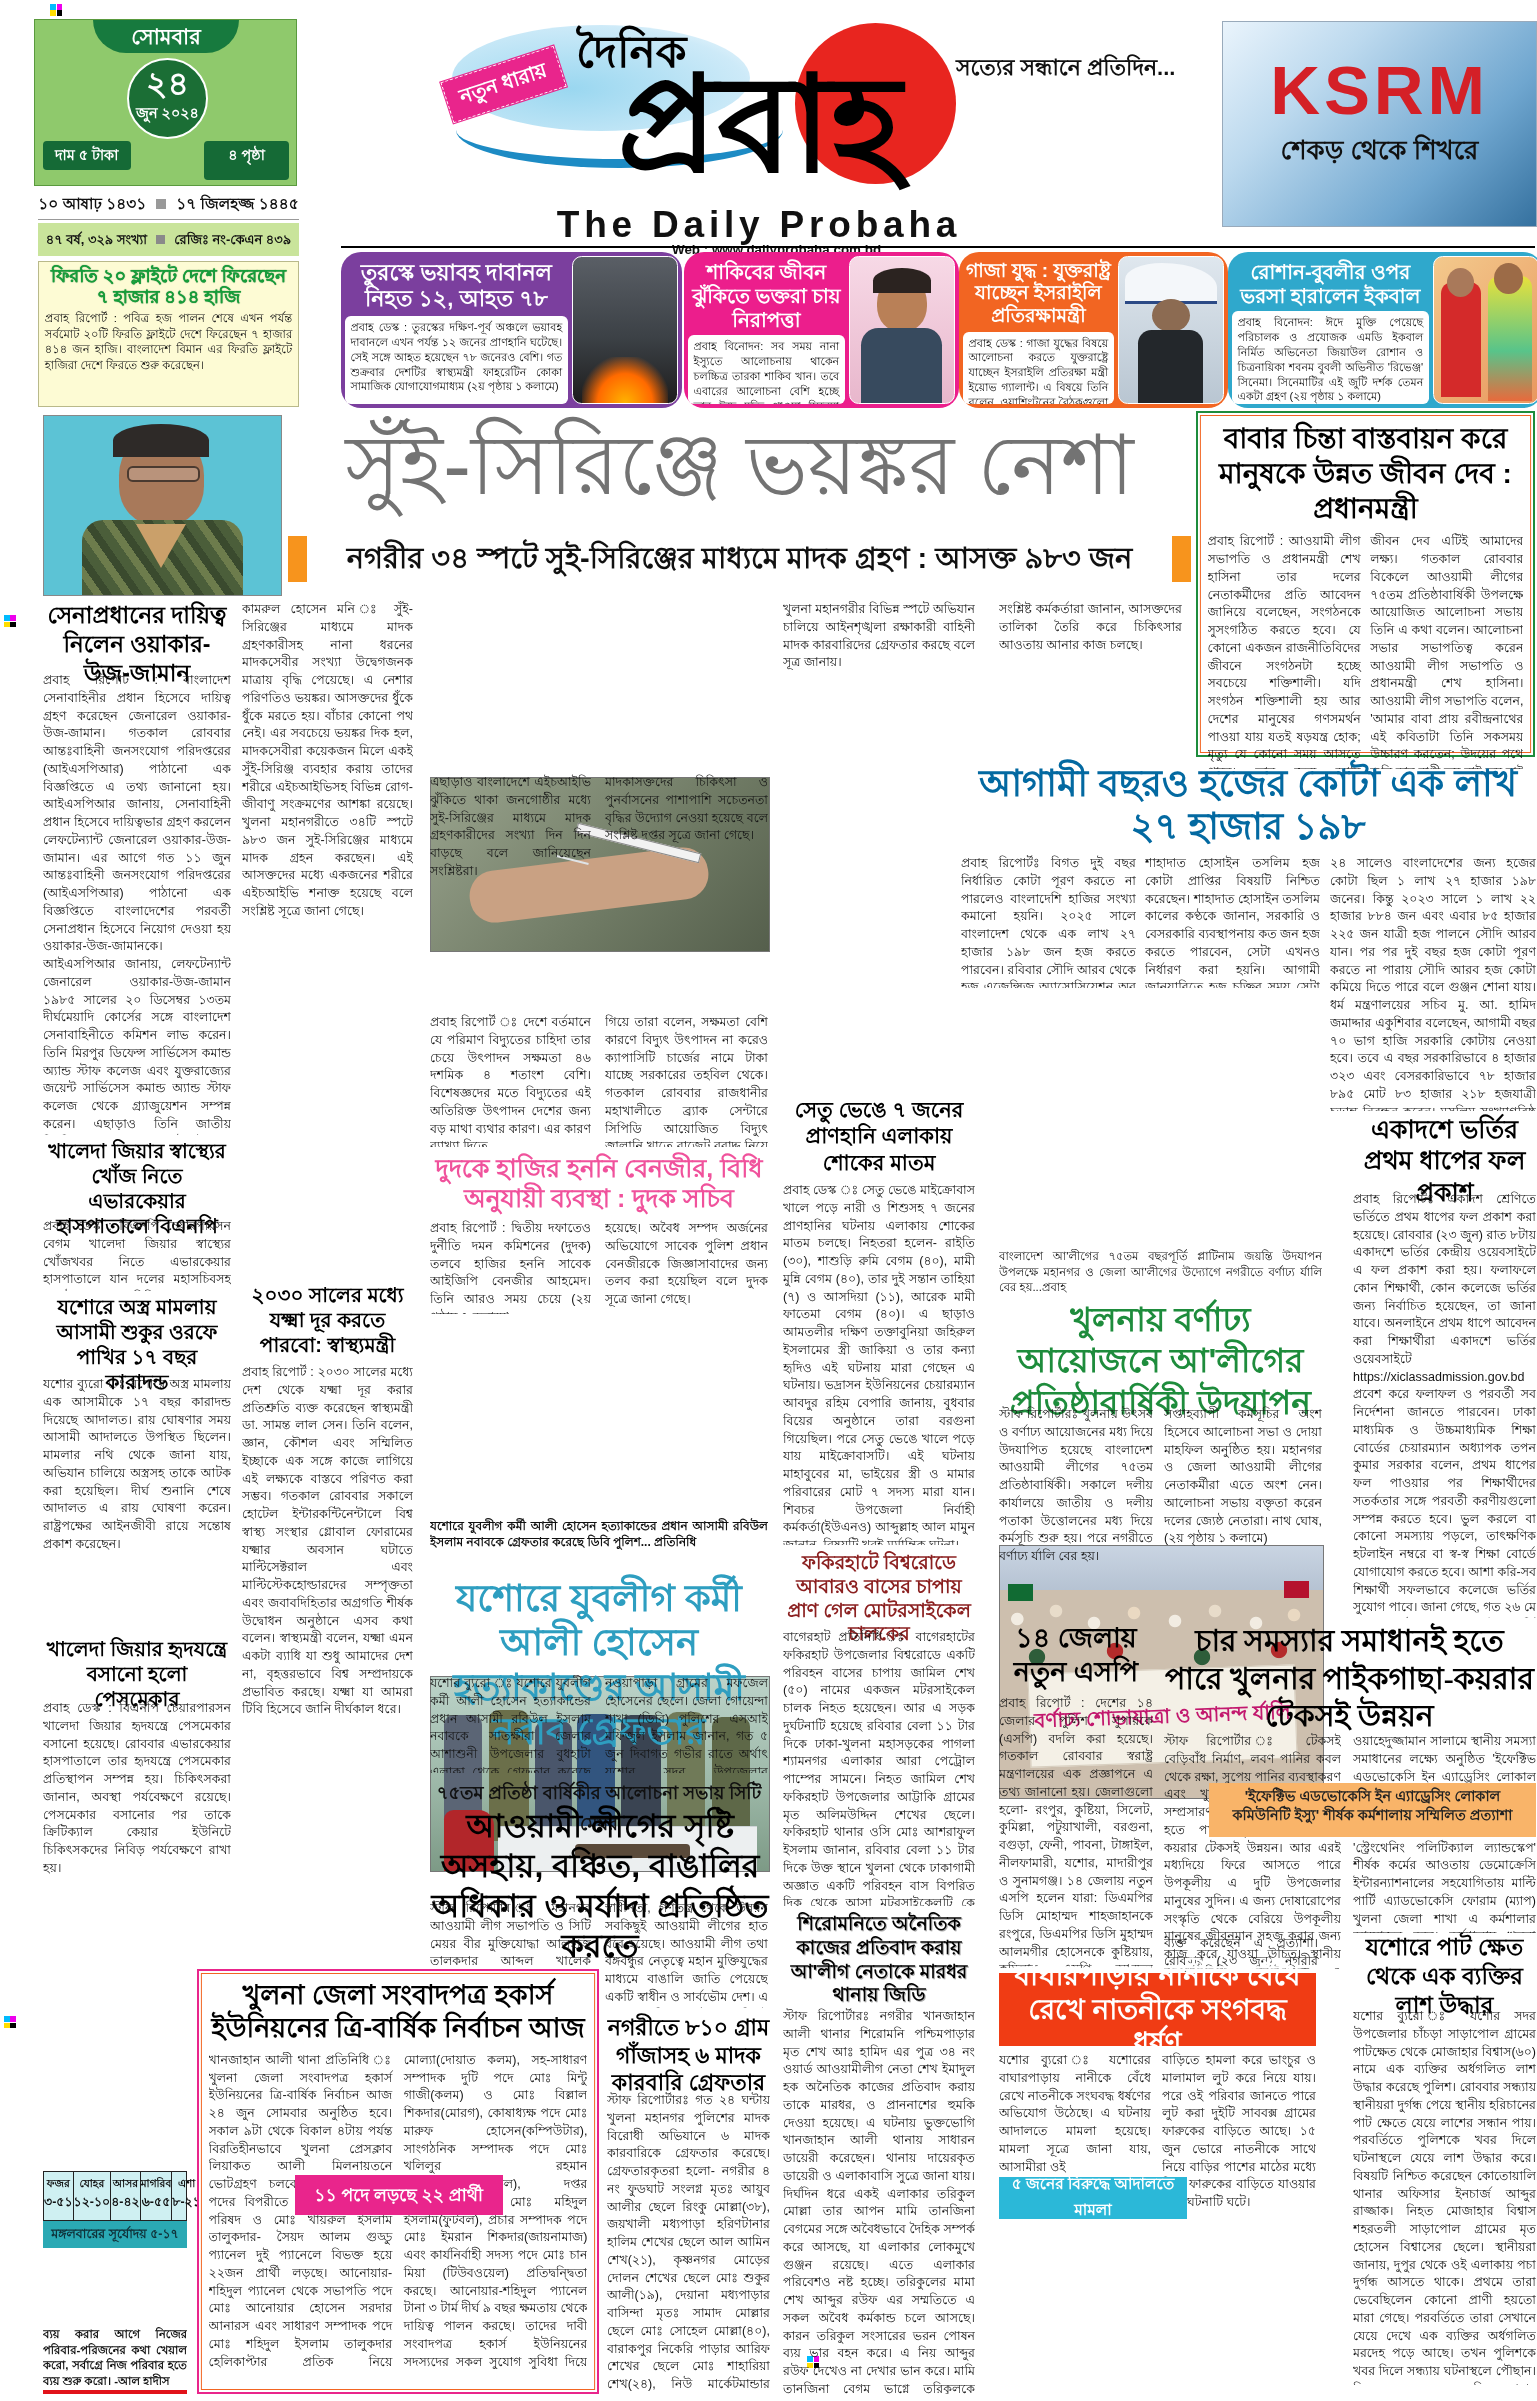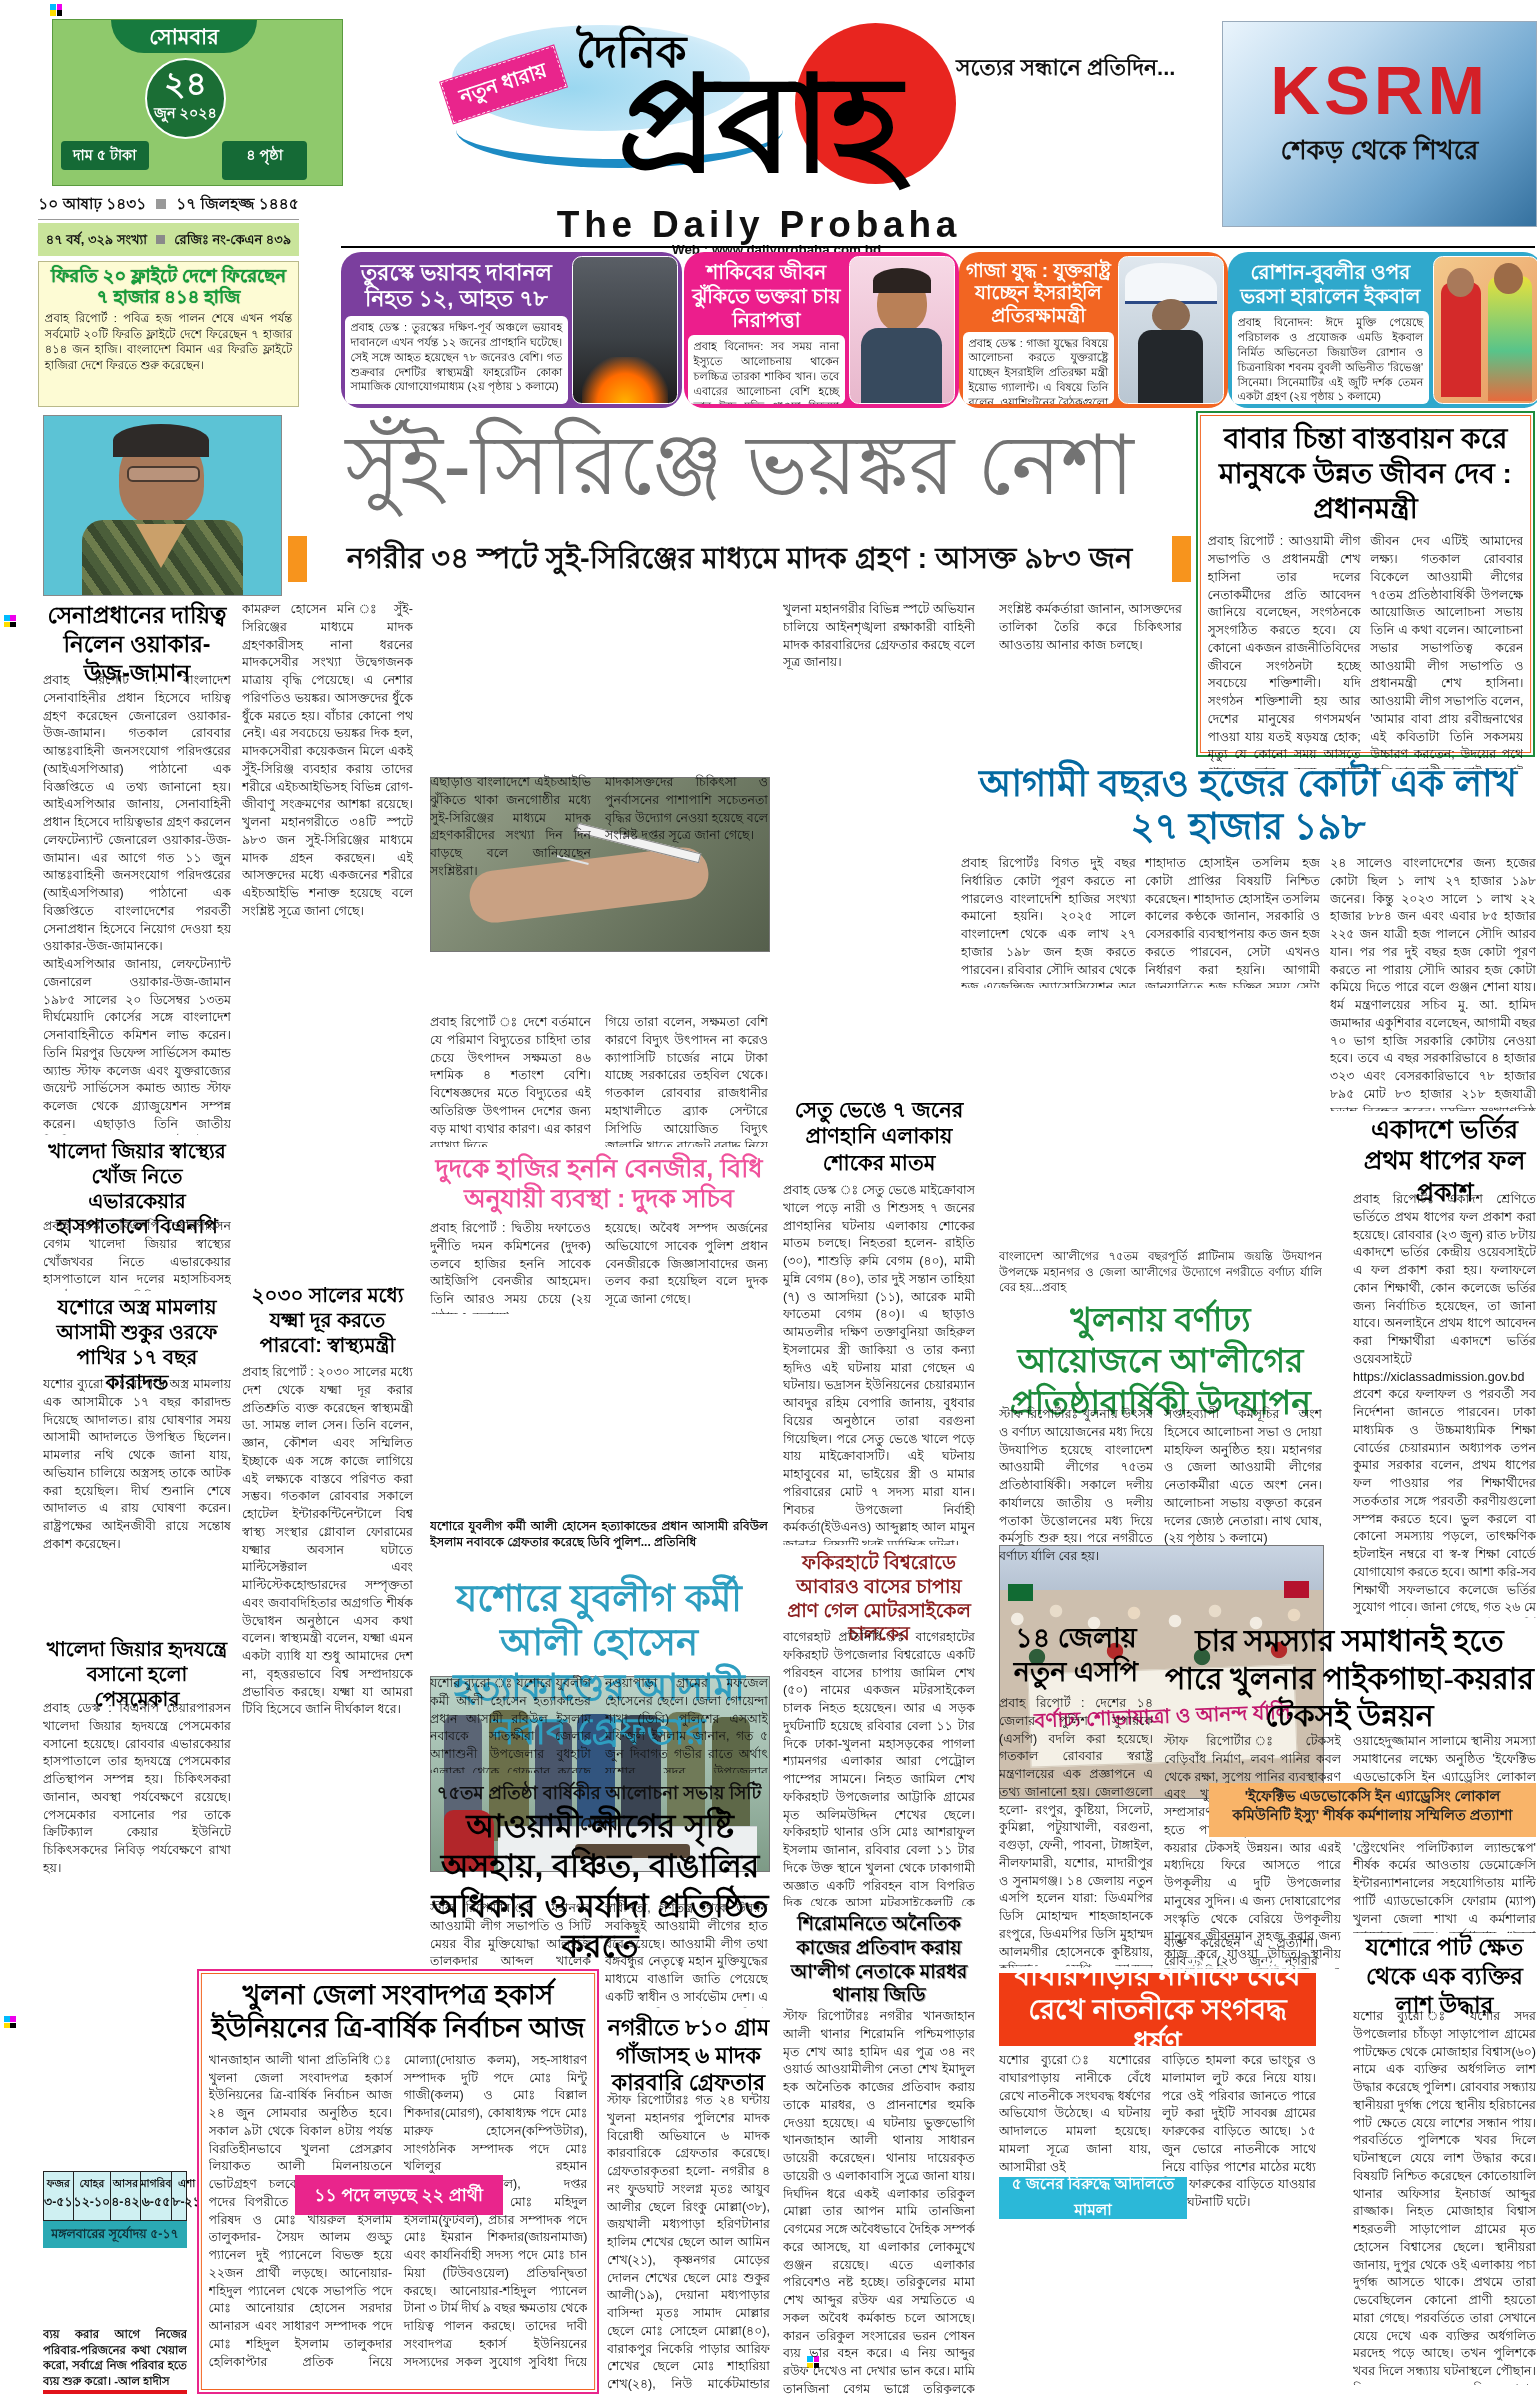--- a/index.html
+++ b/index.html
@@ -81,21 +81,21 @@
       <i style="left:0;top:6.7px;background:#fd0;"></i>
       <i style="left:6.7px;top:6.7px;background:#000;"></i>
     </div>
   <div class="reg" style="left:807px;top:2356px;">
       <i style="left:0;top:0;background:#0bf;"></i>
       <i style="left:6.7px;top:0;background:#e0e;"></i>
       <i style="left:0;top:6.7px;background:#fd0;"></i>
       <i style="left:6.7px;top:6.7px;background:#000;"></i>
     </div>
 
-  <div class="abs datebox" style="left:52px;top:19px;width:261px;height:165px;padding-left:28px;">
+  <div class="abs datebox" style="left:34px;top:19px;width:261px;height:165px;">
     <div class="abs top ctr b" style="left:58px;top:0;width:146px;height:33px;font-size:21px;line-height:33px;border-radius:0 0 58px 58px;">সোমবার</div>
     <div class="abs daycircle ctr" style="left:92px;top:38px;width:77px;height:77px;">
       <div class="b" style="font-size:33px;line-height:48px;">২৪</div>
       <div class="b" style="font-size:14.4px;margin-top:-5.8px;">জুন ২০২৪</div>
     </div>
     <div class="abs chip ctr" style="left:7.7px;top:121px;width:88px;height:29px;font-size:14.4px;line-height:29px;">দাম ৫ টাকা</div>
     <div class="abs chip ctr" style="left:169px;top:121px;width:85px;height:39px;font-size:14.4px;line-height:29px;">৪ পৃষ্ঠা</div>
   </div>
   <div class="abs strip1 ctr" style="left:38px;top:188px;width:261px;height:31px;">
     <span class="b" style="font-size:15.4px;line-height:31px;">১০ আষাঢ় ১৪৩১</span>

